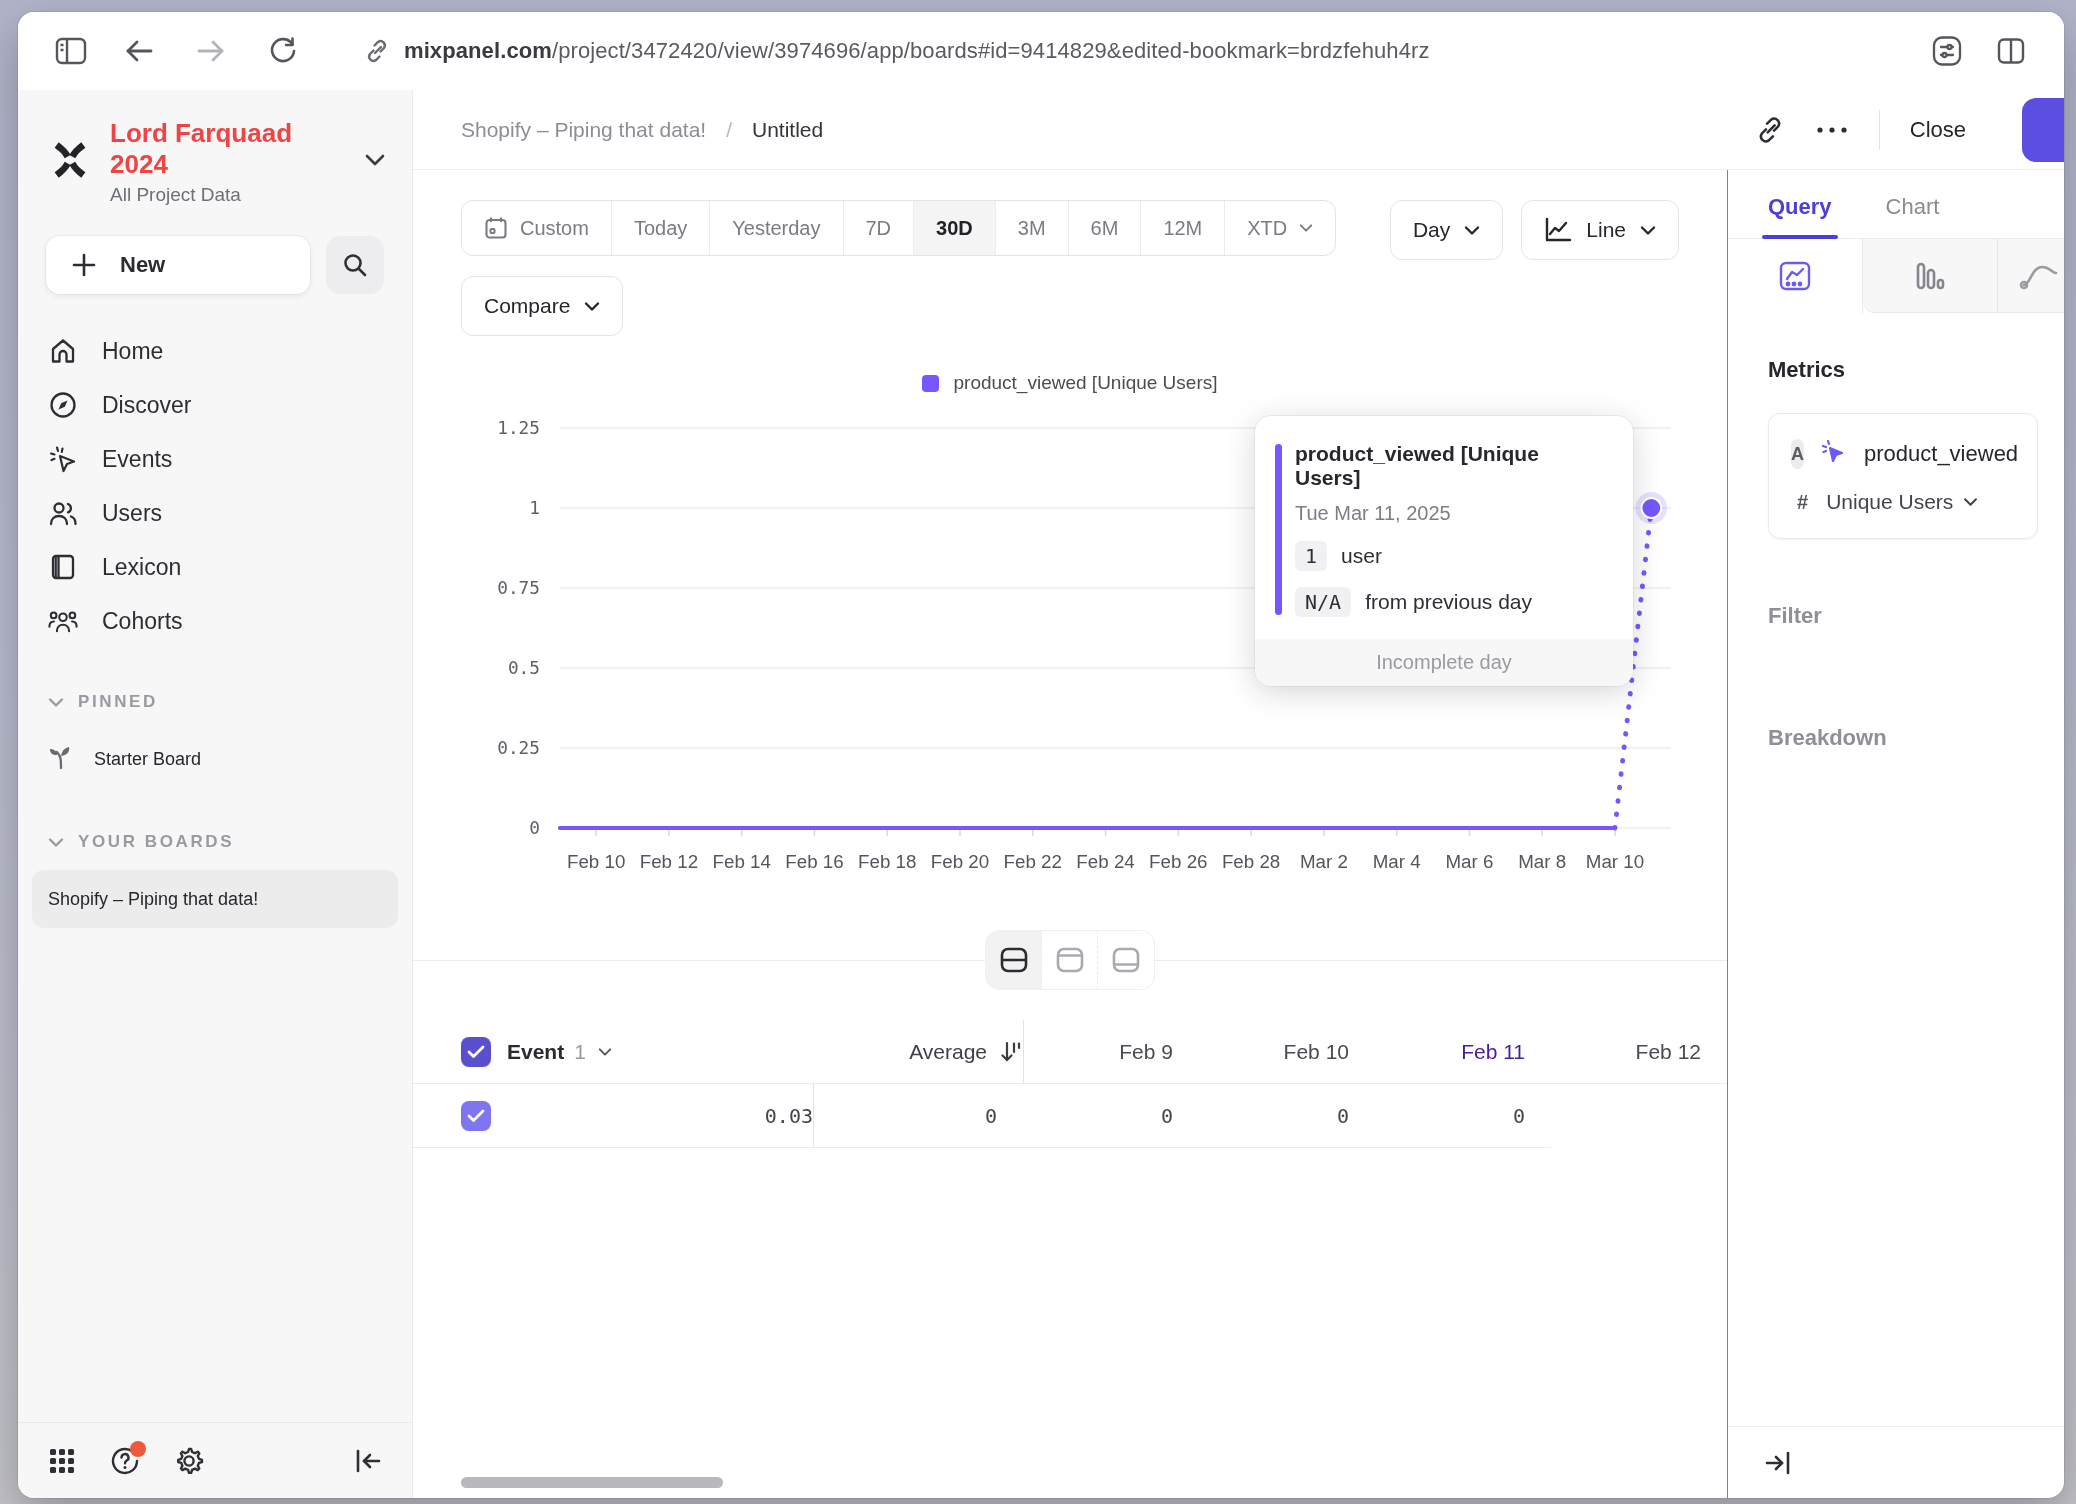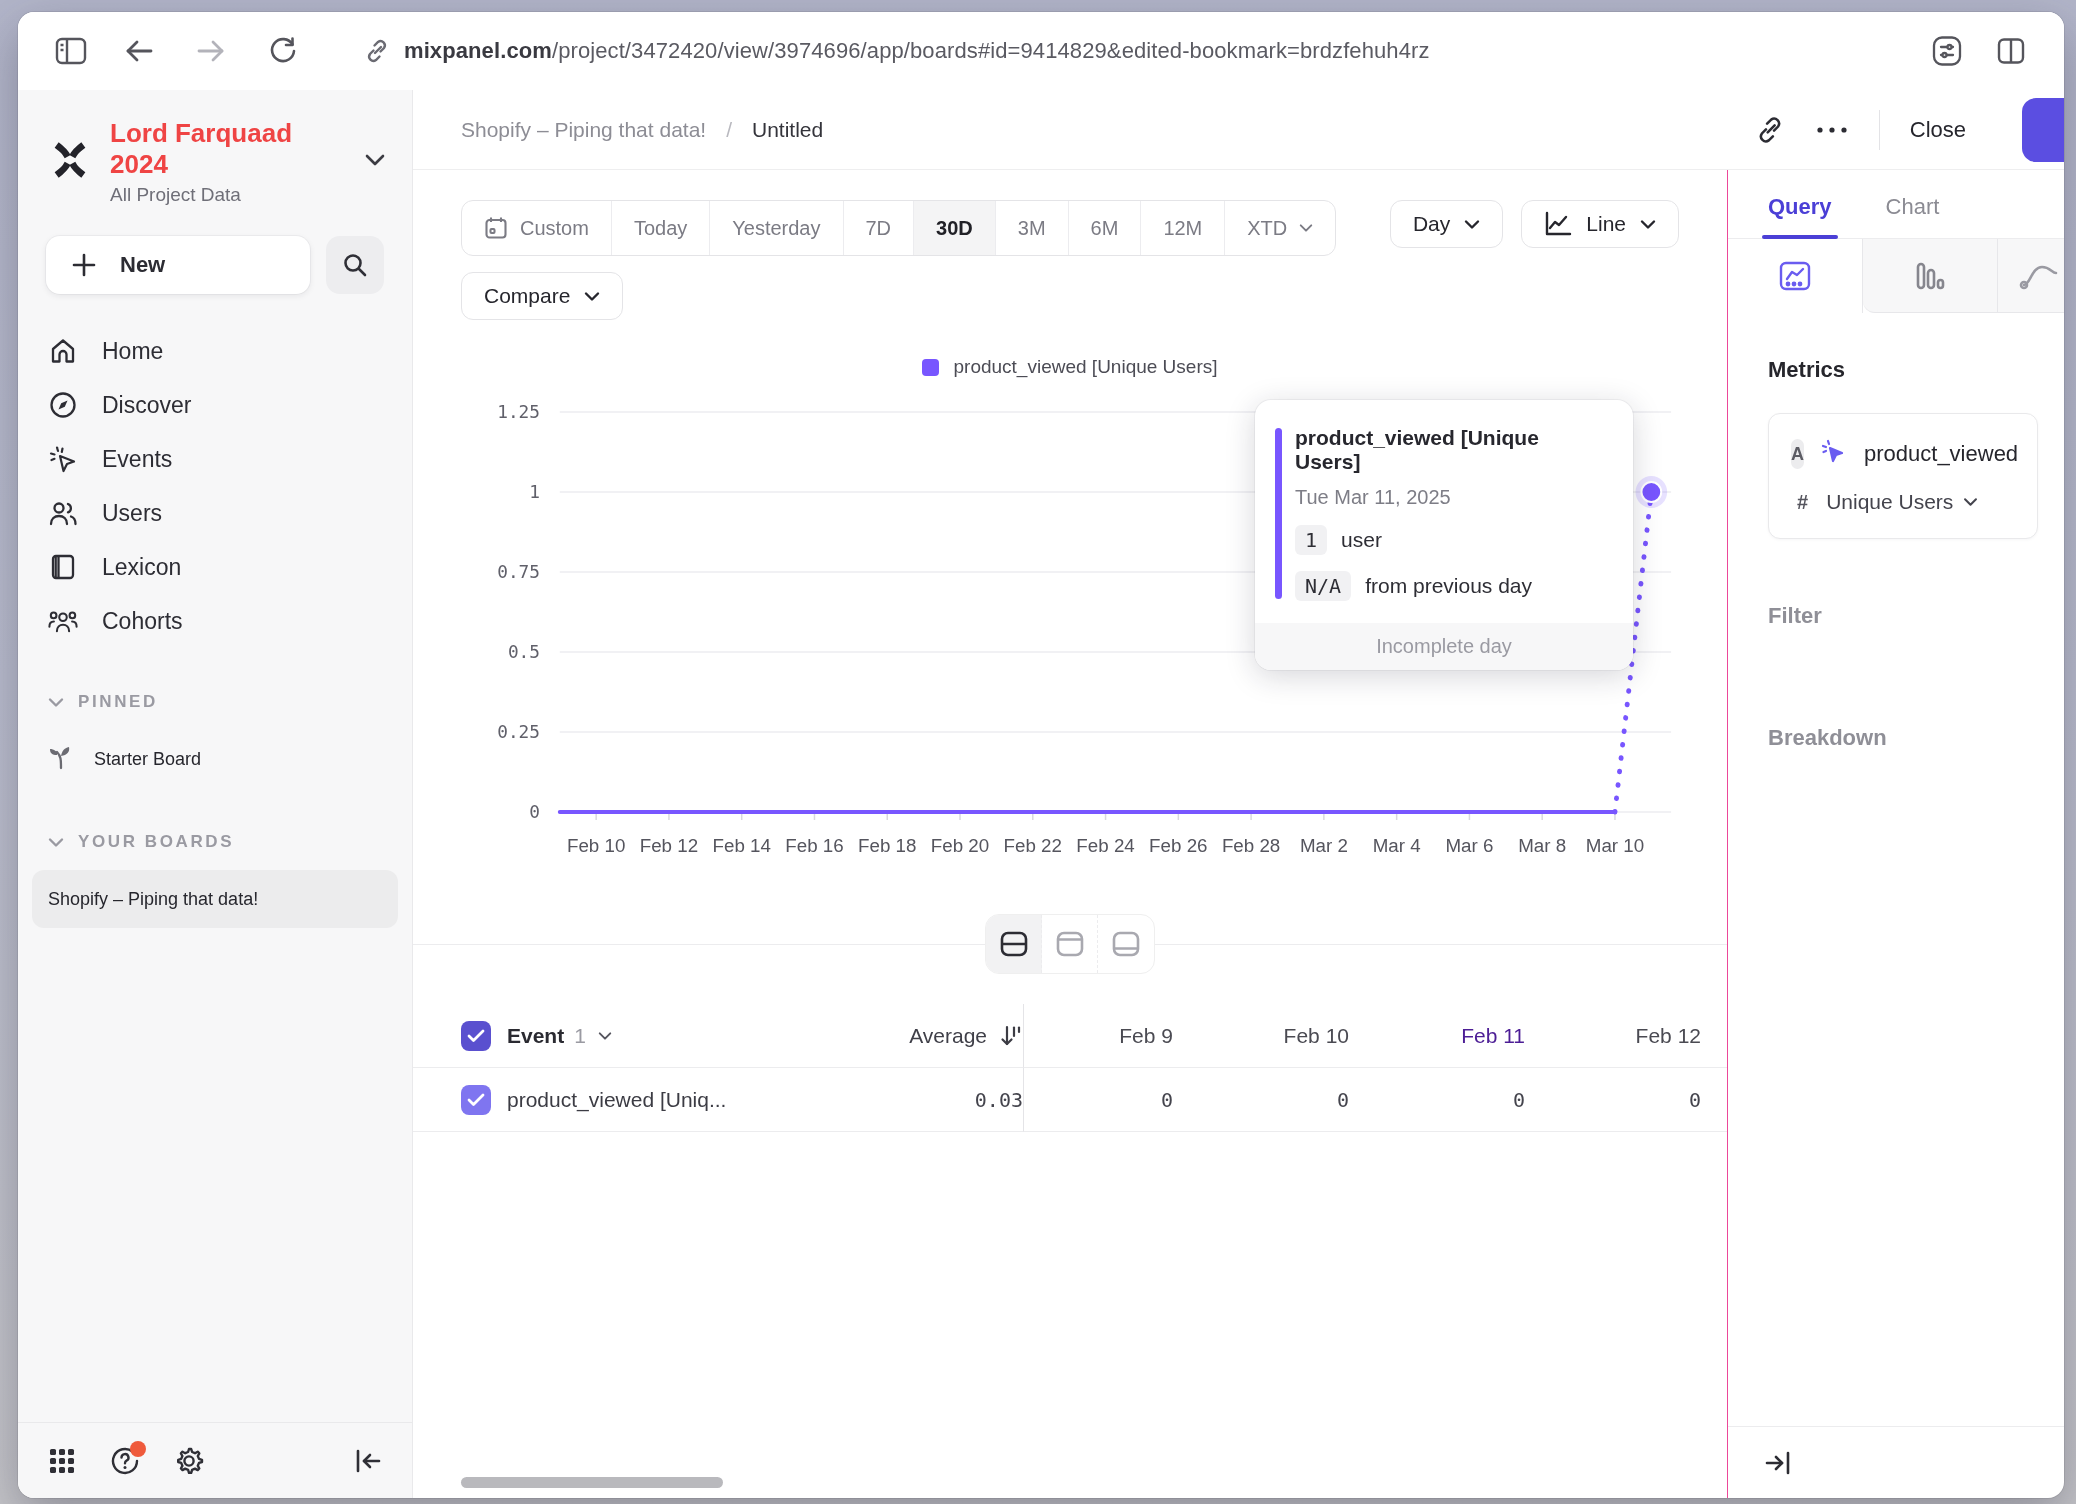--- a/index.html
+++ b/index.html
@@ -106,21 +106,21 @@
     display:flex; border:1px solid #e4e4e7; border-radius:12px; overflow:hidden; background:#fff; height:56px;
   }
   .range-btn {
     display:flex; align-items:center; gap:12px; padding:0 22px; font-size:20px; color:#7b7b84;
     border-right:1px solid #ececef; cursor:pointer; white-space:nowrap;
   }
   .range-btn:last-child { border-right:none; }
   .range-btn.active { color:#212127; font-weight:700; background:#f4f4f5; }
   .right-controls { margin-left:auto; display:flex; gap:18px; }
   .pill-btn {
-    height:48px; border:1px solid #e4e4e7; border-radius:12px; background:#fff;
+    height:60px; border:1px solid #e4e4e7; border-radius:12px; background:#fff;
     display:flex; align-items:center; gap:14px; padding:0 22px;
     font-size:21px; font-weight:500; color:#26262d; cursor:pointer;
   }
   .compare-row { margin-top:16px; }
   .chart-area { position:relative; padding:0 48px; }
   .legend { display:flex; justify-content:center; align-items:center; gap:14px; margin-top:36px; }
   .legend-swatch { width:17px; height:17px; border-radius:4px; }
   .legend-label { font-size:19px; color:#4c4c55; }
   .chart-svg { width:100%; height:500px; display:block; margin-top:6px; }
   .yt { font-family:"DejaVu Sans Mono","Liberation Mono",monospace; font-size:18px; fill:#60606a; }
@@ -656,23 +656,20 @@
                   <div class="g-cell g-head g-right">
                     <span style="color:#4a4a52;padding-right:26px">Feb 12</span>
                   </div>
                   <div class="g-cell ">
                     <span class="cb" style="background:#7f75f0">
                       <svg width="18" height="14" viewBox="0 0 18 14" fill="none" stroke="#fff" stroke-width="2.8" stroke-linecap="round" stroke-linejoin="round">
                         <polyline points="2,7 6.5,11.5 16,2"></polyline>
                       </svg>
                     </span>
                   </div>
-                  <div class="g-cell ">
-                    <span class="row-name">product_viewed [Uniq...</span>
-                  </div>
                   <div class="g-cell g-right">
                     <span class="mono">0.03</span>
                   </div>
                   <div class="g-cell g-right g-divider">
                     <span class="mono" style="padding-right:26px">0</span>
                   </div>
                   <div class="g-cell g-right">
                     <span class="mono" style="padding-right:26px">0</span>
                   </div>
                   <div class="g-cell g-right">

